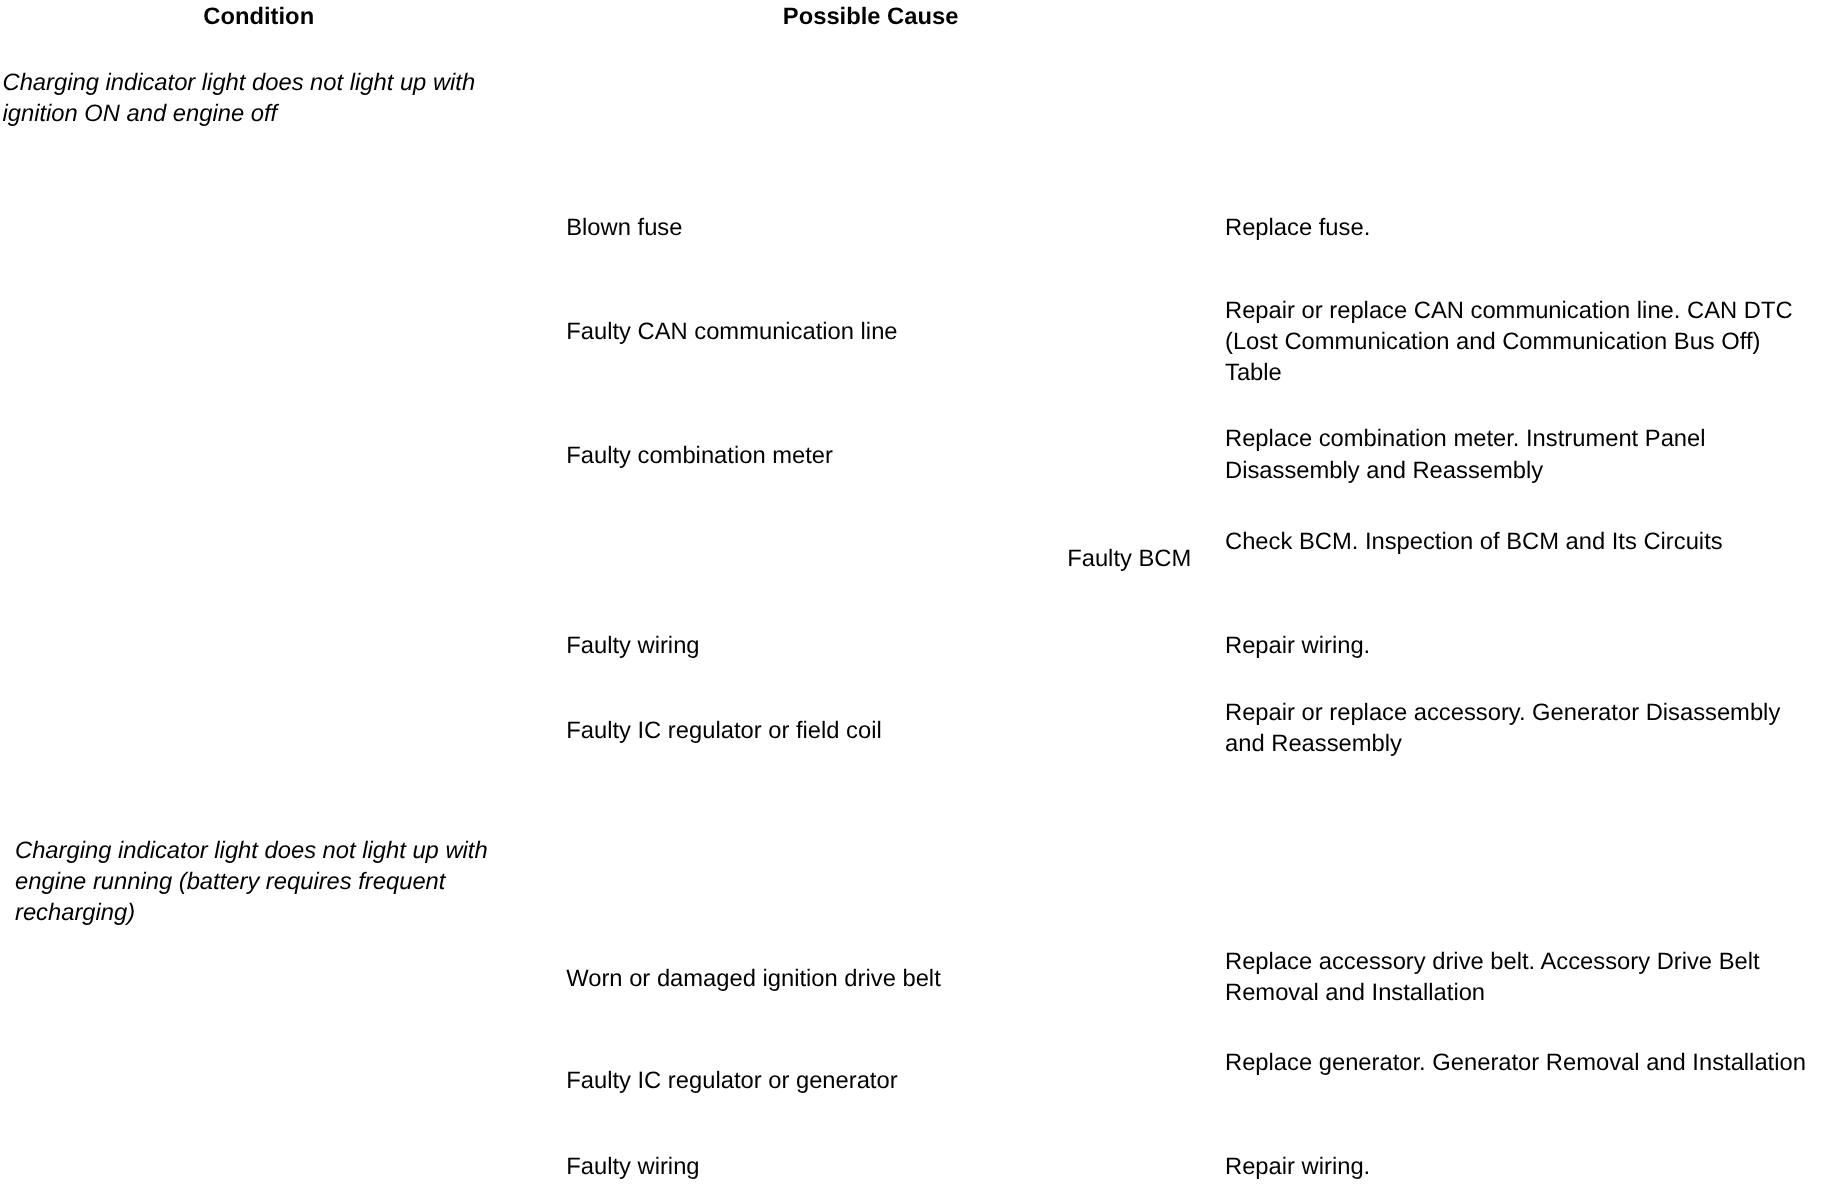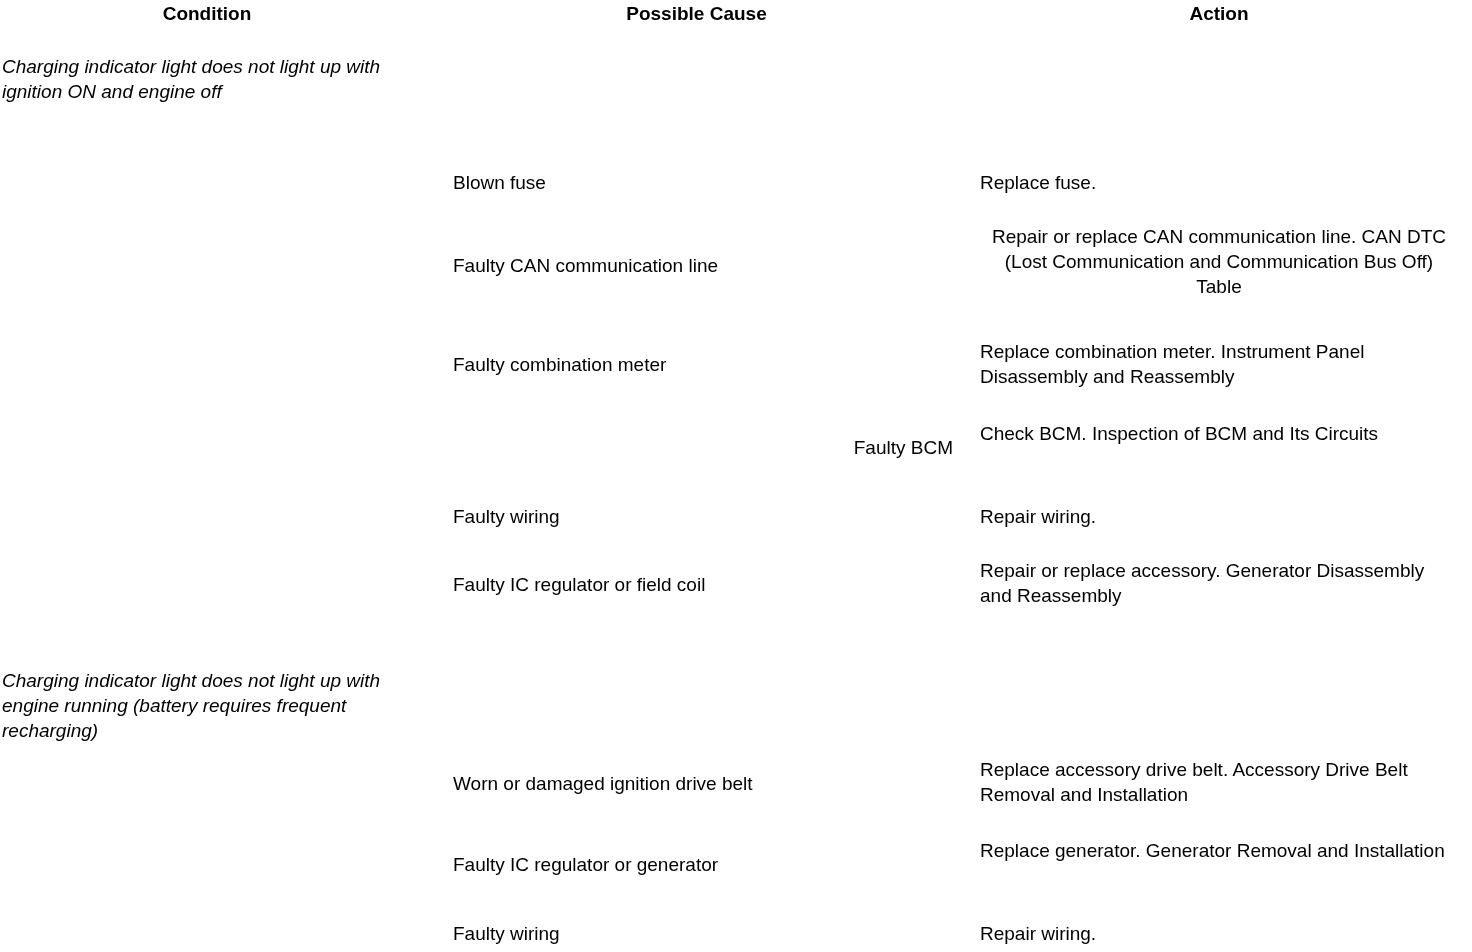--- a/index.html
+++ b/index.html
@@ -74,50 +74,49 @@
   .cell-action { left: 980px; width: 478px; }
 </style>
 </head>
 <body>
 
 <div class="sheet">
 
   <div class="thead">
     <div class="th th-condition">Condition</div>
     <div class="th th-possible-cause">Possible Cause</div>
-    <div class="th th-action">Action</div>
   </div>
 
   <div id="table-body">
       <div class="condition-cell cond-1" style="top: 54px;">Charging indicator light does not light up with ignition ON and engine off</div>
       <div class="row">
         <div class="cell cell-cause" style="top: 170px;">Blown fuse</div>
         <div class="cell cell-action" style="top: 170px;">Replace fuse.</div>
       </div>
       <div class="row">
         <div class="cell cell-cause" style="top: 253px;">Faulty CAN communication line</div>
-        <div class="cell cell-action" style="top: 224px; text-align: center;">Repair or replace CAN communication line. CAN DTC (Lost Communication and Communication Bus Off) Table</div>
+        <div class="cell cell-action" style="top: 236px;">Repair or replace CAN communication line. CAN DTC (Lost Communication and Communication Bus Off) Table</div>
       </div>
       <div class="row">
         <div class="cell cell-cause" style="top: 352px;">Faulty combination meter</div>
         <div class="cell cell-action" style="top: 339px;">Replace combination meter. Instrument Panel Disassembly and Reassembly</div>
       </div>
       <div class="row">
         <div class="cell cell-cause" style="top: 435px; text-align: right;">Faulty BCM</div>
         <div class="cell cell-action" style="top: 421px;">Check BCM. Inspection of BCM and Its Circuits</div>
       </div>
       <div class="row">
         <div class="cell cell-cause" style="top: 504px;">Faulty wiring</div>
         <div class="cell cell-action" style="top: 504px;">Repair wiring.</div>
       </div>
       <div class="row">
         <div class="cell cell-cause" style="top: 572px;">Faulty IC regulator or field coil</div>
         <div class="cell cell-action" style="top: 558px;">Repair or replace accessory. Generator Disassembly and Reassembly</div>
       </div>
-      <div class="condition-cell cond-2" style="top: 668px;">Charging indicator light does not light up with engine running (battery requires frequent recharging)</div>
+      <div class="condition-cell cond-2" style="top: 668px; margin-left: 10px;">Charging indicator light does not light up with engine running (battery requires frequent recharging)</div>
       <div class="row">
         <div class="cell cell-cause" style="top: 771px;">Worn or damaged ignition drive belt</div>
         <div class="cell cell-action" style="top: 757px;">Replace accessory drive belt. Accessory Drive Belt Removal and Installation</div>
       </div>
       <div class="row">
         <div class="cell cell-cause" style="top: 852px;">Faulty IC regulator or generator</div>
         <div class="cell cell-action" style="top: 838px;">Replace generator. Generator Removal and Installation</div>
       </div>
       <div class="row">
         <div class="cell cell-cause" style="top: 921px;">Faulty wiring</div>

